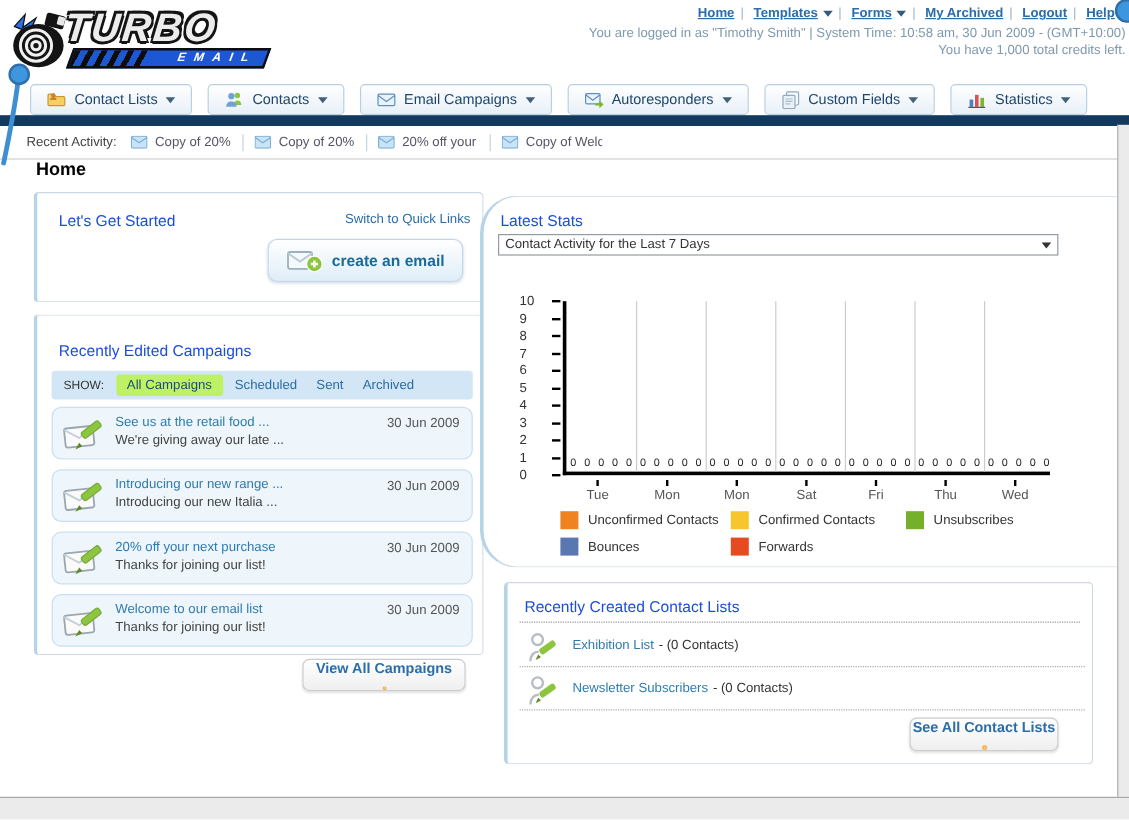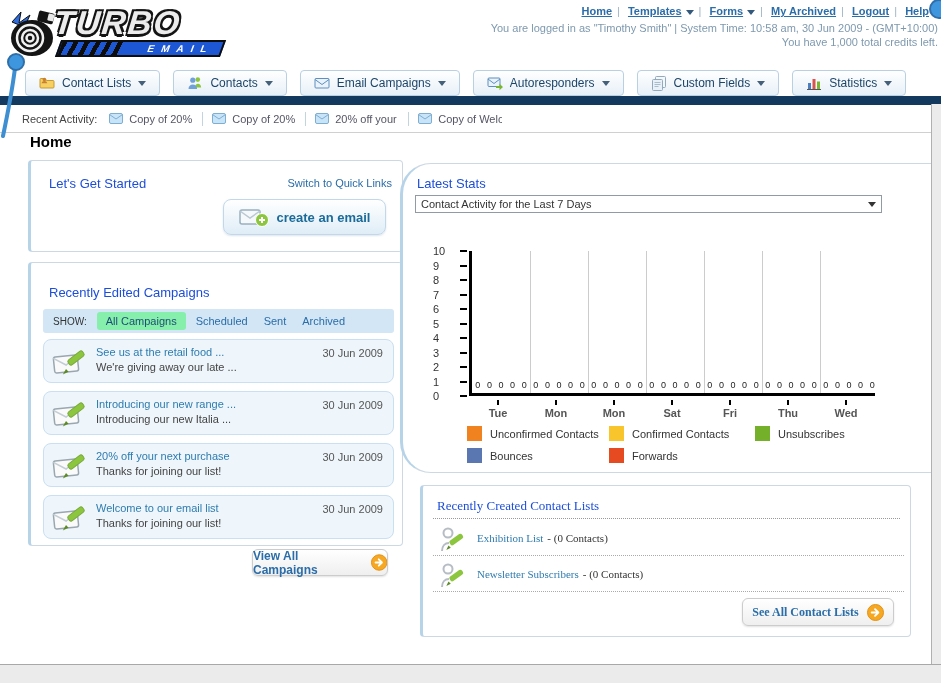--- a/index.html
+++ b/index.html
@@ -86,67 +86,68 @@
   .btn-manage { left:18px; }
   .btn-create { left:192px; }
 
   
   .p-campaigns { left:28px; top:262px; width:375px; height:284px; }
   .p-campaigns .panel-title { position:absolute; left:18px; top:22px; }
   .filterbar { position:absolute; left:12px; top:46px; width:351px; height:24px; background:#D2E6F6;
     border-radius:3px; display:flex; align-items:center; padding-left:10px; gap:16px; }
   .show-label { color:#333; font-size:10px; }
   .filter { color:#2A6DA8; font-size:11px; cursor:pointer; }
-  .filter.active { background:#86efac; color:#1d4d75; border-radius:3px; padding:3px 9px; margin:0 -6px; }
+  .filter.active { background:#bef264; color:#1d4d75; border-radius:3px; padding:3px 9px; margin:0 -6px; }
   .camp-row { position:absolute; left:12px; width:351px; height:44px; background:#EEF5FB;
     border:1px solid #C9DFF2; border-radius:8px; cursor:pointer; }
   .camp-row .c-icon { position:absolute; left:8px; top:7px; }
   .camp-title { position:absolute; left:52px; top:6px; color:#2E7CB0; font-size:11px; cursor:pointer; }
   .camp-sub { position:absolute; left:52px; top:21px; color:#444; font-size:11px; }
   .camp-date { position:absolute; right:10px; top:7px; color:#555; font-size:11px; }
   .view-btn {
     position:absolute; display:flex; align-items:center; justify-content:center; gap:8px;
     background:linear-gradient(#ffffff,#efefef); border:1px solid #cccccc; border-radius:6px;
     color:#2A6DA8; font-weight:bold; font-size:12px; cursor:pointer;
     box-shadow:0 1px 2px rgba(0,0,0,.12);
+    flex-direction:column;
   }
   .view-all-campaigns { right:14px; top:286px; width:136px; height:27px; }
 
   
   .p-stats { left:400px; top:163px; width:570px; height:310px;border-radius:31px; }
   .p-stats .panel-title { position:absolute; left:14px; top:12px; }
   .stats-dd { position:absolute; left:12px; top:31px; width:467px; height:18px; background:#fff;
     border:1px solid #919BA5; display:flex; align-items:center; padding:0 5px; font-size:11px; color:#333; cursor:pointer; }
   .stats-dd .dd-tri { margin-left:auto; width:0; height:0; border-left:4px solid transparent;
     border-right:4px solid transparent; border-top:5px solid #333; }
   .chart-plot { position:absolute; left:66px; top:87px; width:406px; height:145px;
     border-left:3px solid #000; border-bottom:3px solid #000; }
   .chart-ylabels { position:absolute; left:30px; top:87px; width:30px; height:145px; }
   .ytick { position:absolute; right:12px; width:18px; text-align:left; font-size:11px; color:#333;margin-left:16px; }
   .ydash { position:absolute; left:-12px; width:7px; height:2px; background:#000; }
   .vgrid { position:absolute; top:0; bottom:0; width:1px; background:#cccccc; }
   .zval { position:absolute; bottom:3px; width:10px; text-align:center; font-size:9px; color:#222; }
-  .chart-xlabels { position:absolute; left:66px; top:235px; width:406px; height:26px;font-weight:bold; }
+  .chart-xlabels { position:absolute; left:66px; top:235px; width:406px; height:26px; }
   .xtickmark { position:absolute; top:1px; width:2px; height:5px; background:#000; }
   .xlab { position:absolute; top:8px; text-align:center; font-size:11px; color:#555; }
   .legend { position:absolute; left:64px; top:262px; width:410px; display:grid;
     grid-template-columns:142px 146px auto; row-gap:7px; }
   .legend-item { display:flex; align-items:center; gap:8px; font-size:11px; color:#333; }
   .swatch { width:15px; height:15px; display:inline-block; }
 
   
-  .p-lists { left:420px; top:485px; width:491px; height:152px;font-family:Liberation Serif, serif; }
+  .p-lists { left:420px; top:485px; width:491px; height:152px; }
   .p-lists .panel-title { position:absolute; left:14px; top:12px; }
   .dotted { position:absolute; left:10px; right:10px; border-bottom:1px dotted #999; height:0; }
   .cl-item { position:absolute; left:10px; width:471px; height:34px; border-bottom:1px dotted #aaa; }
   .cl-item .cl-icon { position:absolute; left:6px; top:3px; }
   .cl-text { position:absolute; left:44px; top:10px; white-space:nowrap; }
   .cl-link { color:#2E7CB0; cursor:pointer; }
   .cl-count { color:#333; margin-left:4px; }
-  .see-all-lists { right:16px; top:112px; width:152px; height:28px; }
+  .see-all-lists { right:28px; top:112px; width:124px; height:28px; }
 
   
   .right-strip { position:absolute; left:931px; top:104px; width:10px; height:560px; background:#ebebeb; border-left:1px solid #b0b0b0; }
   .bottom-strip { position:absolute; left:0; top:664px; width:941px; height:19px; background:#ebebeb; border-top:1px solid #a8a8a8; }
 </style>
 </head>
 <body>
 
 <div class="page">
 

